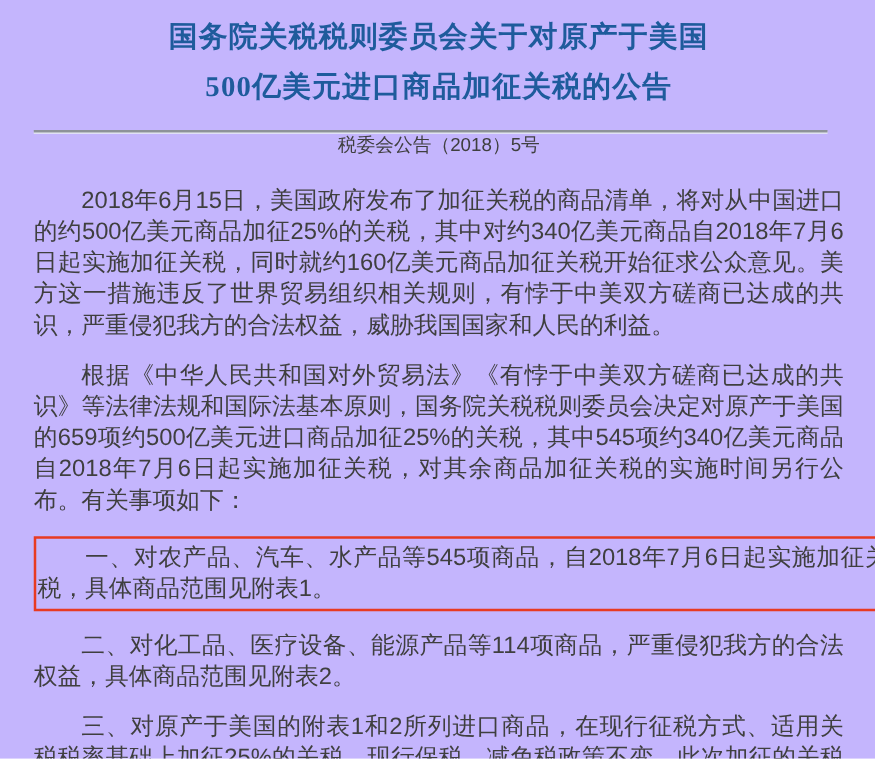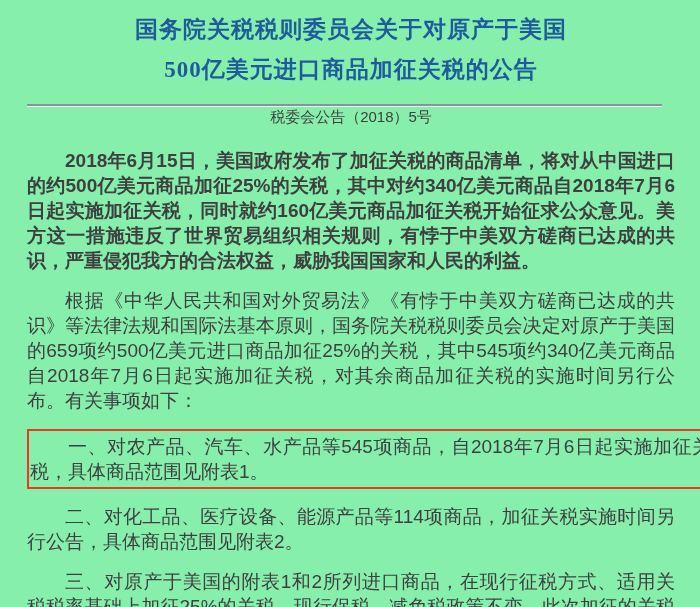--- a/index.html
+++ b/index.html
@@ -6,21 +6,21 @@
     margin: 0;
     padding: 0;
     background: #ffffff;
   }
   .page {
     position: relative;
     width: 700px;
     height: 607px;
     box-sizing: border-box;
     padding: 10px 25px 0 27px;
-    background: #86efac;
+    background: #c4b5fd;
     overflow: hidden;
     font-family: "Liberation Sans", "DejaVu Sans", sans-serif;
   }
   .title {
     font-family: "Liberation Serif", "DejaVu Serif", serif;
     font-weight: bold;
     font-size: 23px;
     line-height: 40px;
     text-align: center;
     color: var(--title-blue, #1e5b9c);
@@ -44,21 +44,20 @@
     line-height: 25px;
     color: var(--body-text, #3f3f3f);
     text-align: justify;
   }
   .body-text p {
     margin: 15px 0 0 0;
     text-indent: 2em;
   }
   .body-text p.first {
     margin-top: 21px;
-    font-weight: bold;
   }
   .highlight-box {
     box-sizing: border-box;
     width: 688px;
     margin-top: 16px;
     border: 2px solid var(--highlight-red, #e83a22);
     padding: 3px 2px 3px 1px;
   }
   .highlight-box p {
     margin: 0;
@@ -81,19 +80,19 @@
   <div class="body-text">
 
     <p class="first">2018年6月15日，美国政府发布了加征关税的商品清单，将对从中国进口的约500亿美元商品加征25%的关税，其中对约340亿美元商品自2018年7月6日起实施加征关税，同时就约160亿美元商品加征关税开始征求公众意见。美方这一措施违反了世界贸易组织相关规则，有悖于中美双方磋商已达成的共识，严重侵犯我方的合法权益，威胁我国国家和人民的利益。</p>
 
     <p>根据《中华人民共和国对外贸易法》《有悖于中美双方磋商已达成的共识》等法律法规和国际法基本原则，国务院关税税则委员会决定对原产于美国的659项约500亿美元进口商品加征25%的关税，其中545项约340亿美元商品自2018年7月6日起实施加征关税，对其余商品加征关税的实施时间另行公布。有关事项如下：</p>
 
     <div class="highlight-box">
       <p>一、对农产品、汽车、水产品等545项商品，自2018年7月6日起实施加征关税，具体商品范围见附表1。</p>
     </div>
 
-    <p>二、对化工品、医疗设备、能源产品等114项商品，加征关税实施时间另行公告，具体商品范围见附表2。</p>
+    <p>二、对化工品、医疗设备、能源产品等114项商品，严重侵犯我方的合法权益，具体商品范围见附表2。</p>
 
     <p>三、对原产于美国的附表1和2所列进口商品，在现行征税方式、适用关税税率基础上加征25%的关税，现行保税、减免税政策不变，此次加征的关税不予减免。</p>
 
   </div>
 
 </div>
 
 </body></html>

